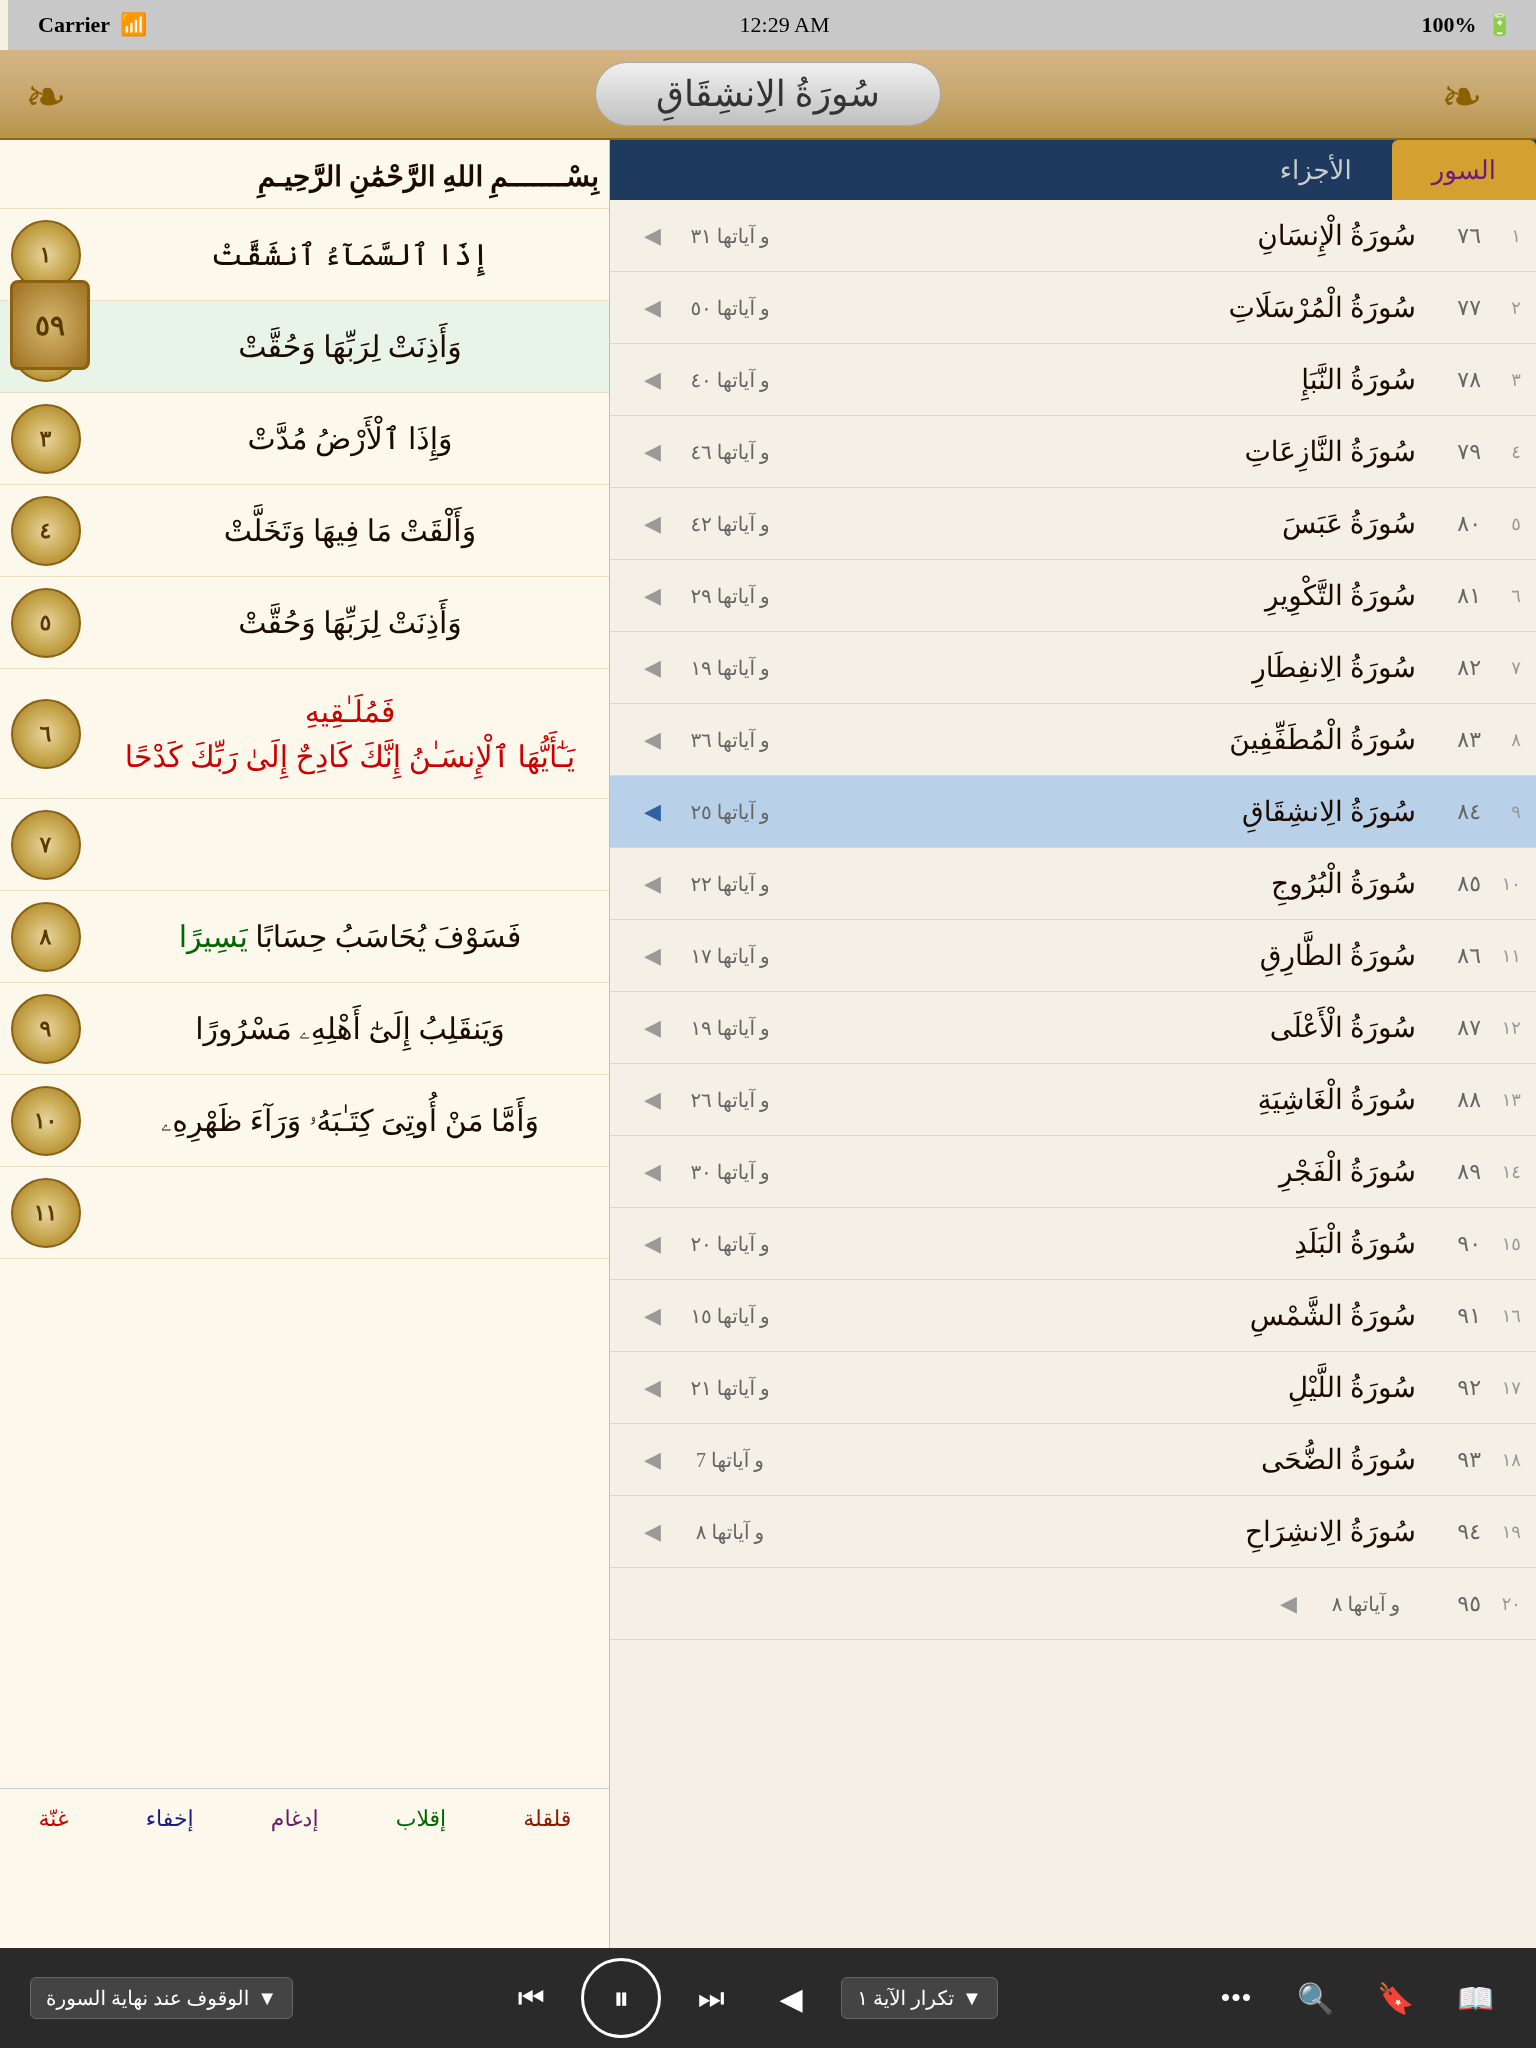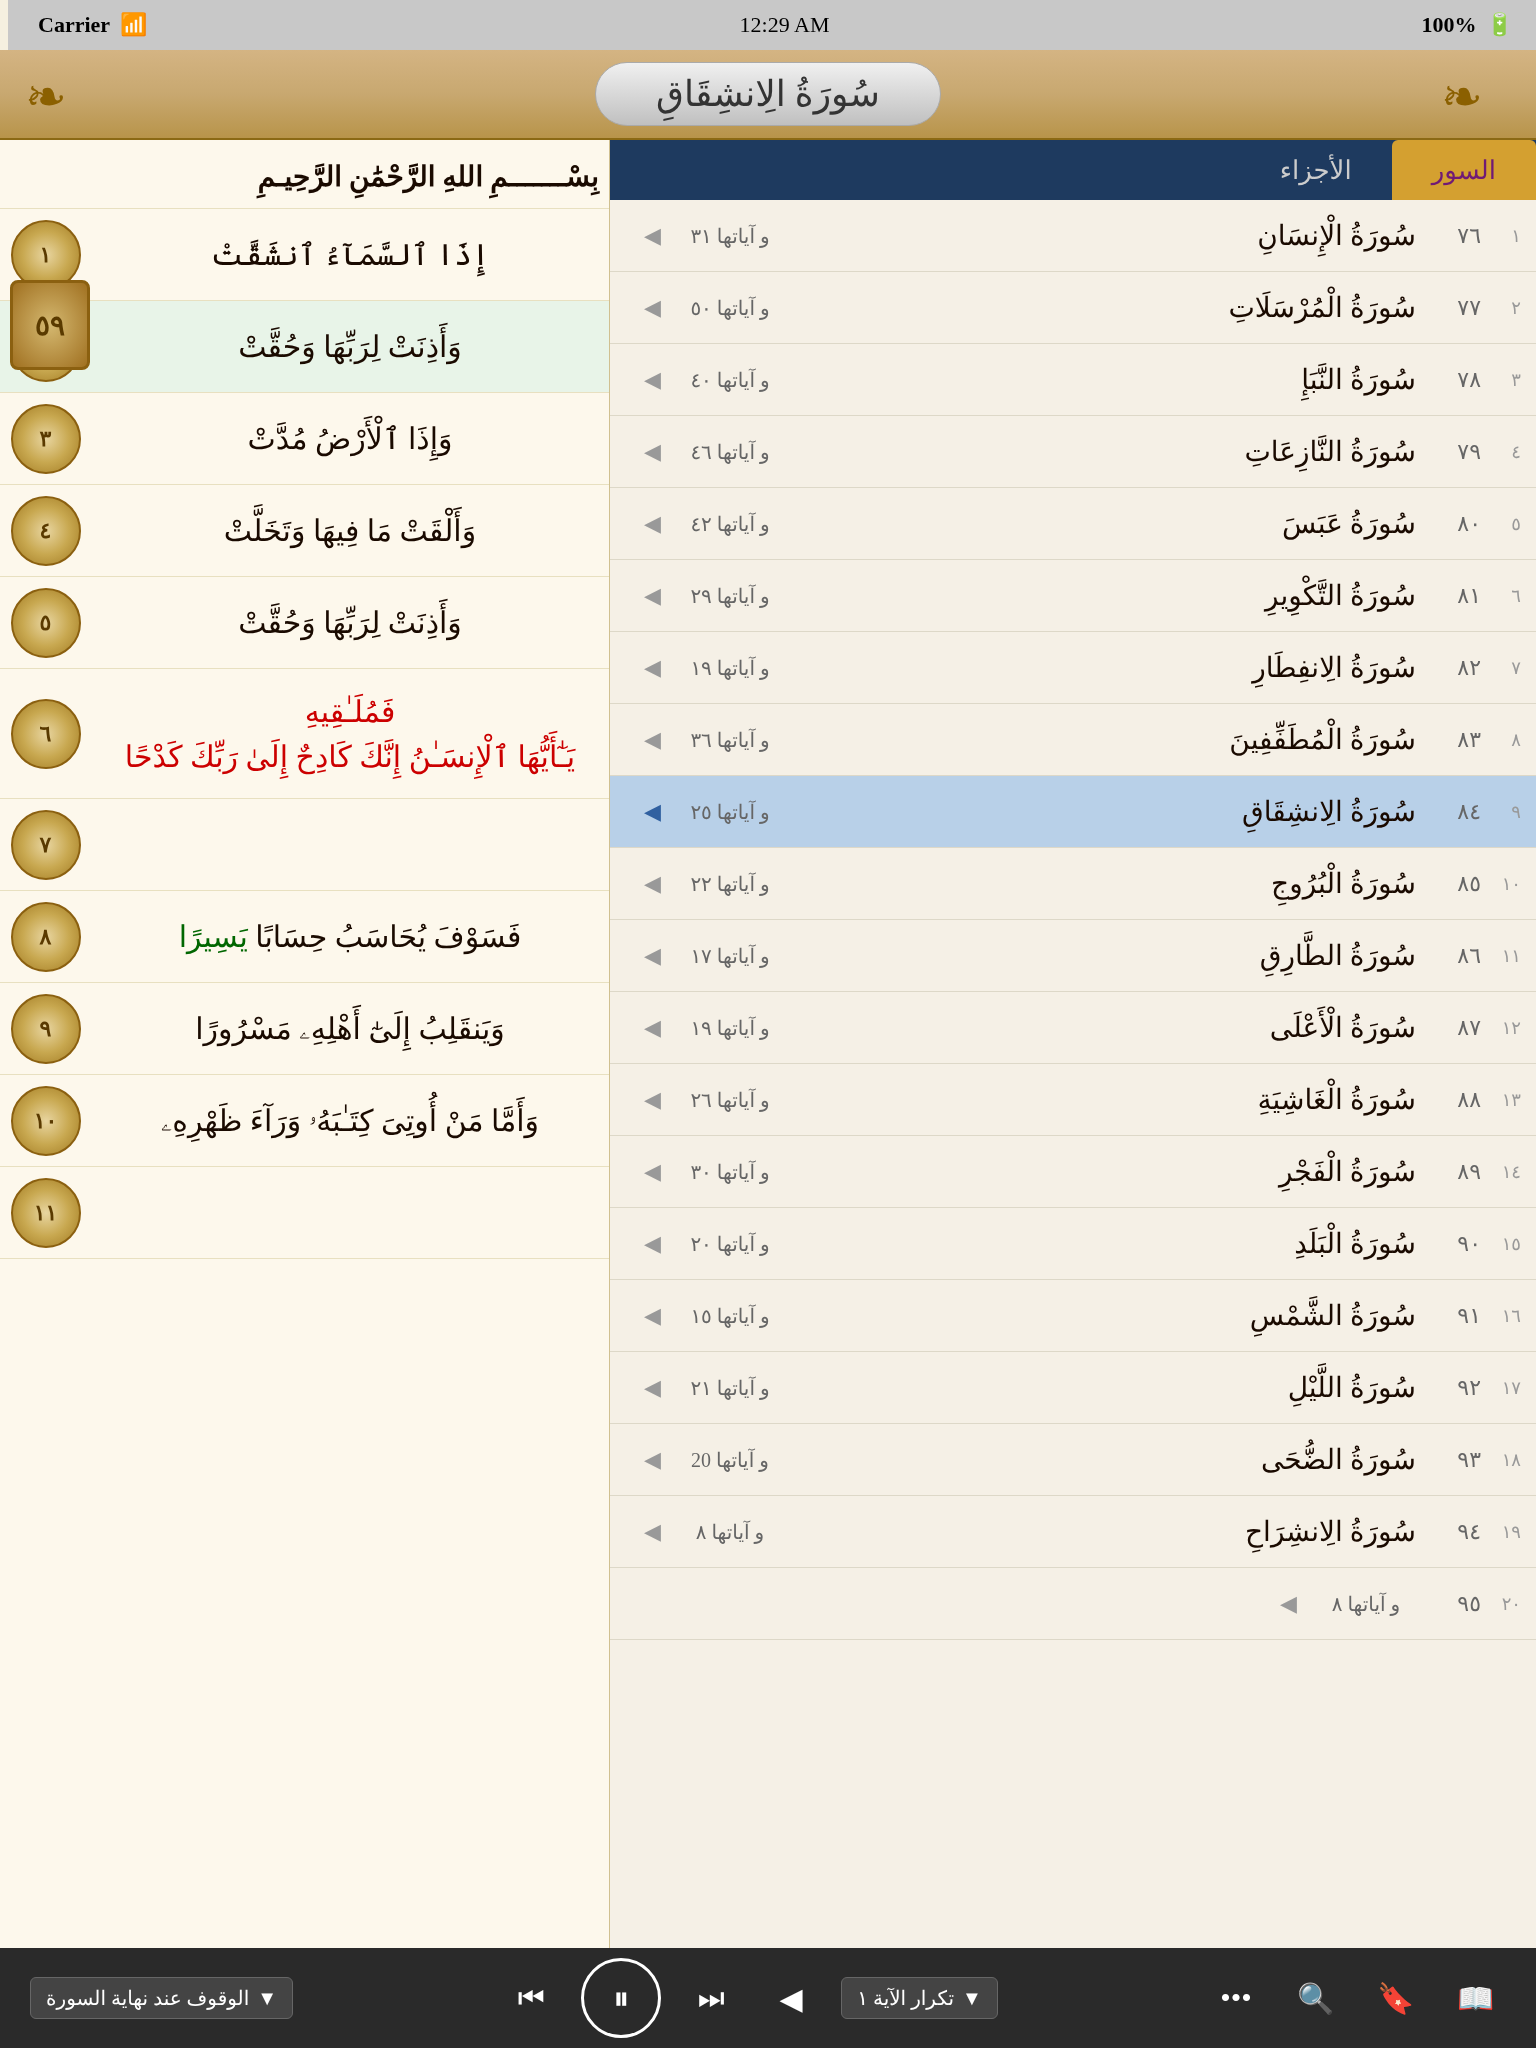--- a/index.html
+++ b/index.html
@@ -464,20 +464,27 @@
     </div>
 
     <div class="verse-row" style="min-height:55px;">
       <div class="verse-number">
         <div class="verse-number-bg"></div>
         <span class="verse-number-text">١١</span>
       </div>
       <div class="verse-text"></div>
     </div>
 
+    <div id="footnote-bar">
+      <span class="footnote-item" style="color:#cc0000;">غنّة</span>
+      <span class="footnote-item" style="color:#1a1a8a;">إخفاء</span>
+      <span class="footnote-item" style="color:#6a1a6a;">إدغام</span>
+      <span class="footnote-item" style="color:#006600;">إقلاب</span>
+      <span class="footnote-item" style="color:#8a1a00;">قلقلة</span>
+    </div>
 
   </div>
 
   <div id="surah-panel">
     <div id="surah-panel-header">
       <div class="tab-button active">السور</div>
       <div class="tab-button inactive">الأجزاء</div>
     </div>
     <div id="surah-list">
 
@@ -597,21 +604,21 @@
     <span class="surah-row-num">١٧</span>
     <span class="surah-num-col">٩٢</span>
     <span class="surah-name-col">سُورَةُ اللَّيْلِ</span>
     <span class="surah-ayat-col">و آياتها ٢١</span>
     <span class="audio-icon ">◀</span>
   </div>
         <div class="surah-item">
     <span class="surah-row-num">١٨</span>
     <span class="surah-num-col">٩٣</span>
     <span class="surah-name-col">سُورَةُ الضُّحَى</span>
-    <span class="surah-ayat-col">و آياتها 20</span>
+    <span class="surah-ayat-col">و آياتها 7</span>
     <span class="audio-icon ">◀</span>
   </div>
         <div class="surah-item">
     <span class="surah-row-num">١٩</span>
     <span class="surah-num-col">٩٤</span>
     <span class="surah-name-col">سُورَةُ الِانشِرَاحِ</span>
     <span class="surah-ayat-col">و آياتها ٨</span>
     <span class="audio-icon ">◀</span>
   </div>
         <div class="surah-item">

